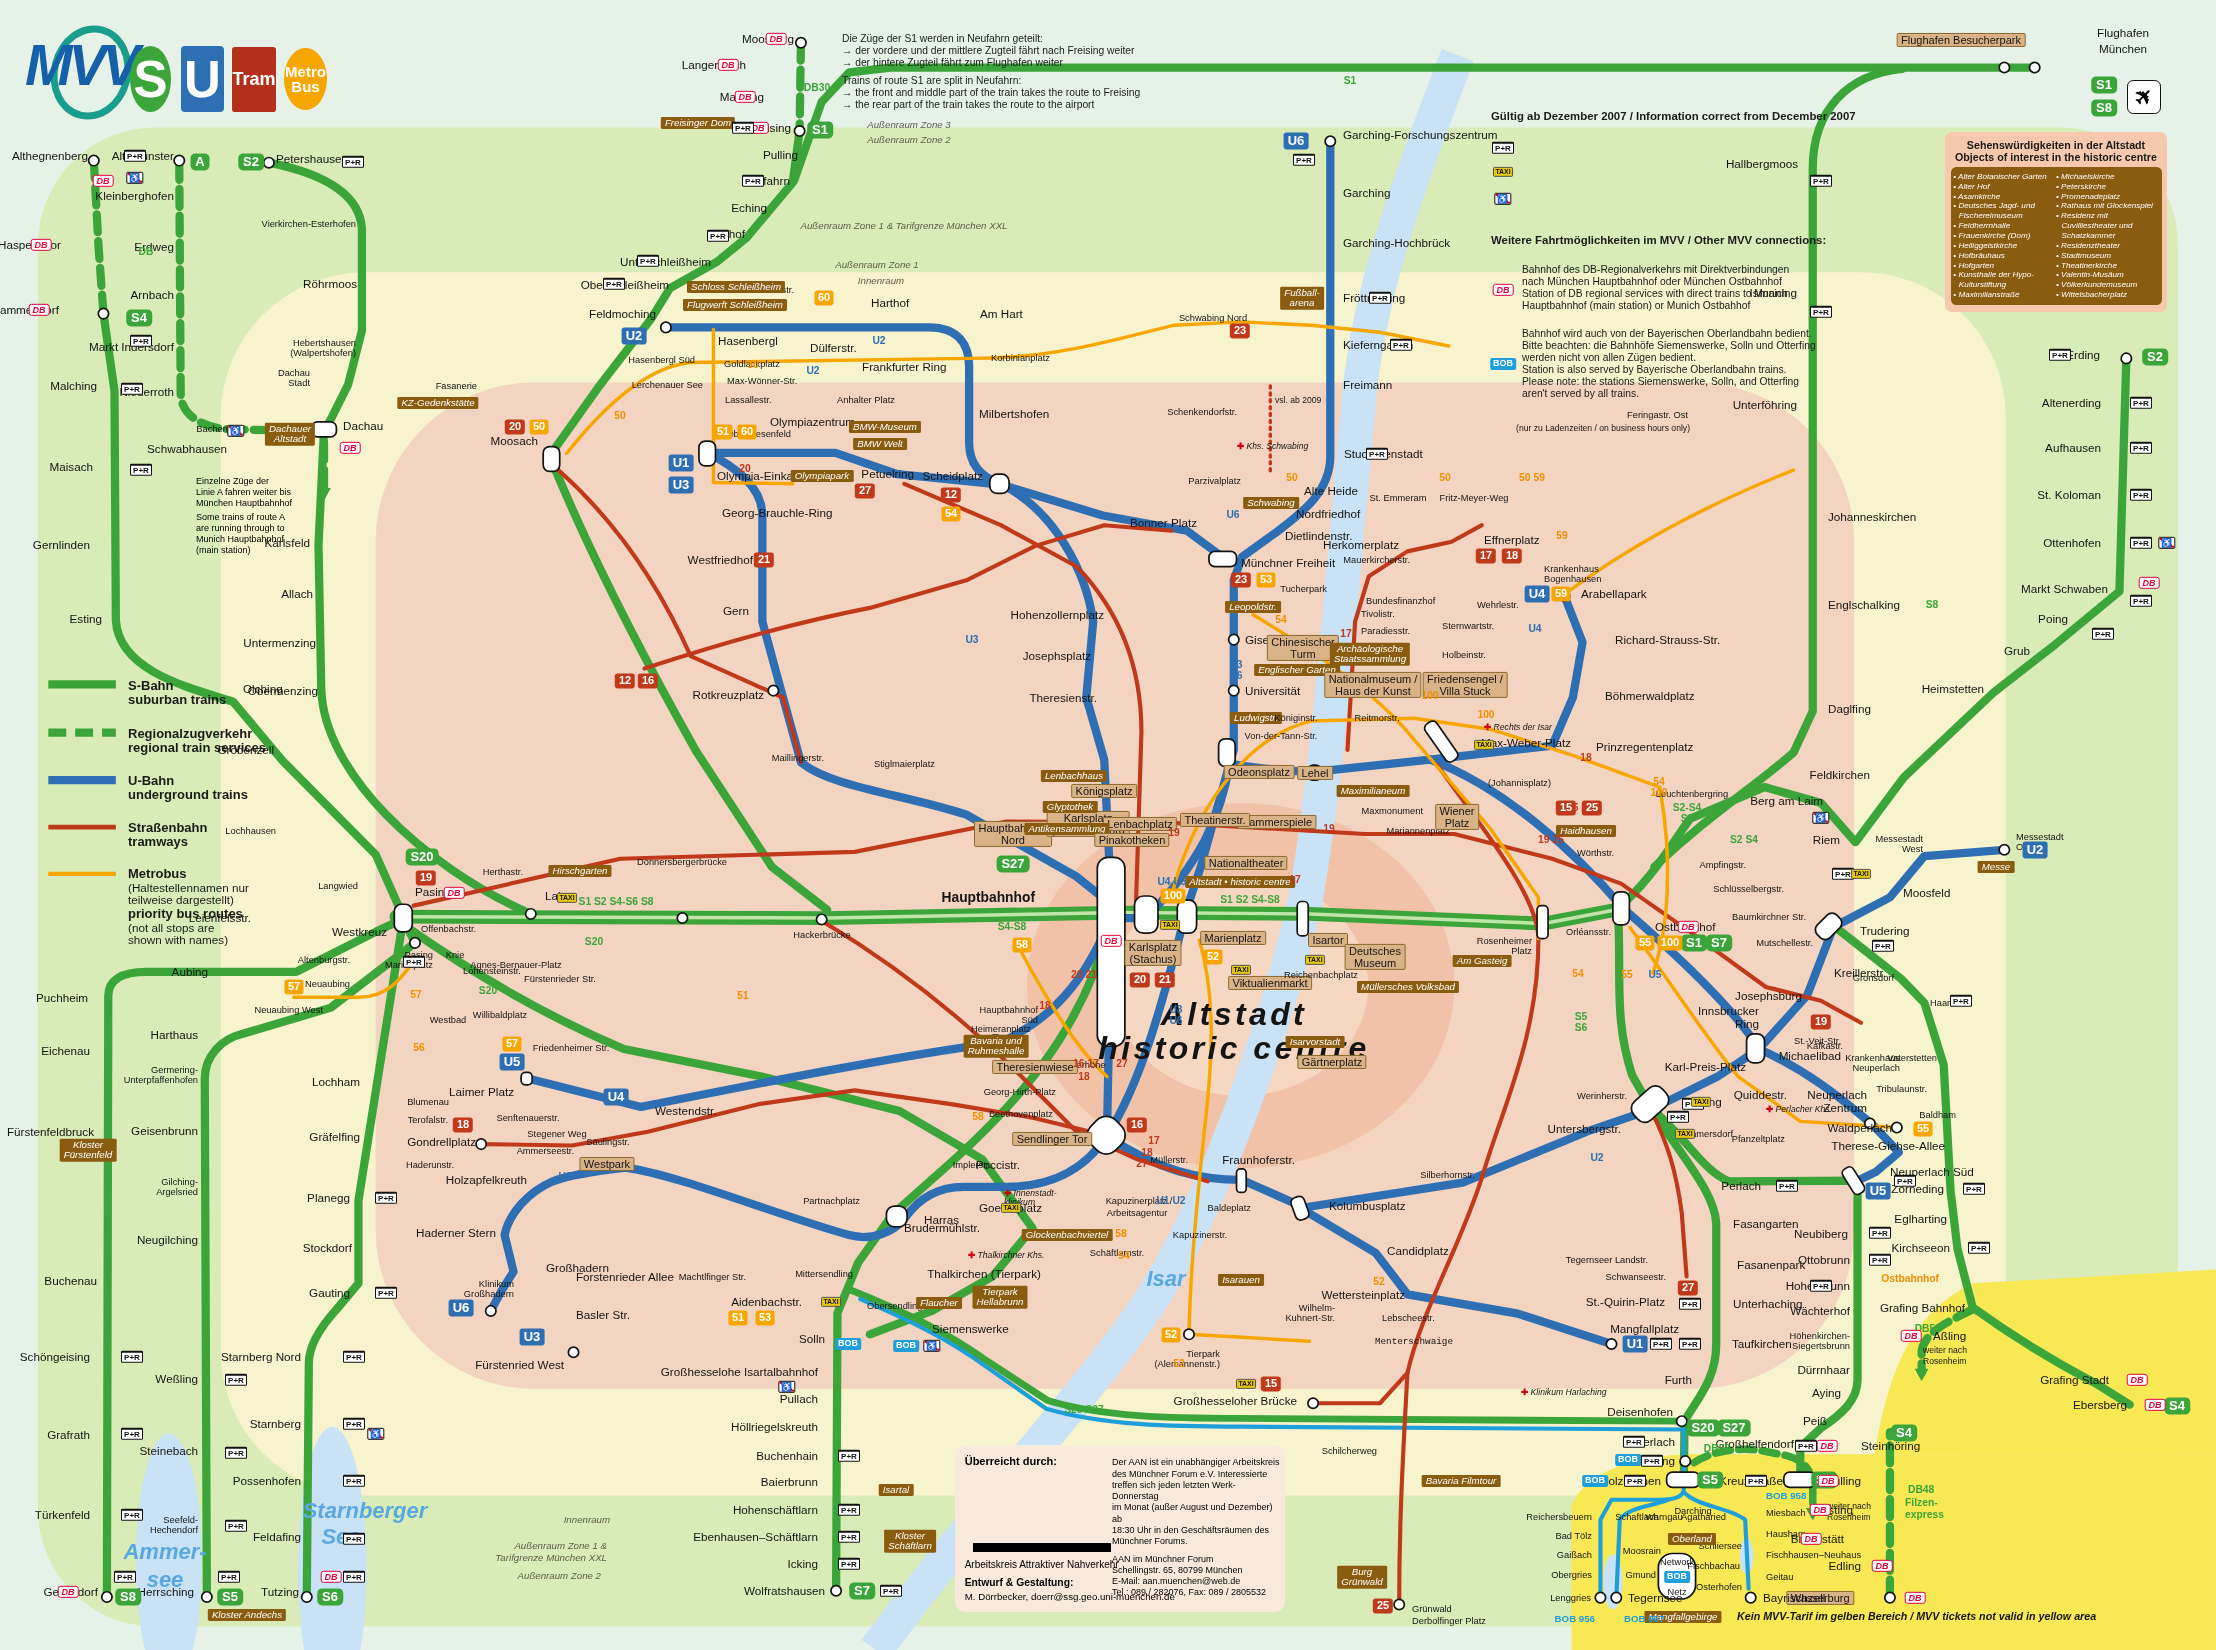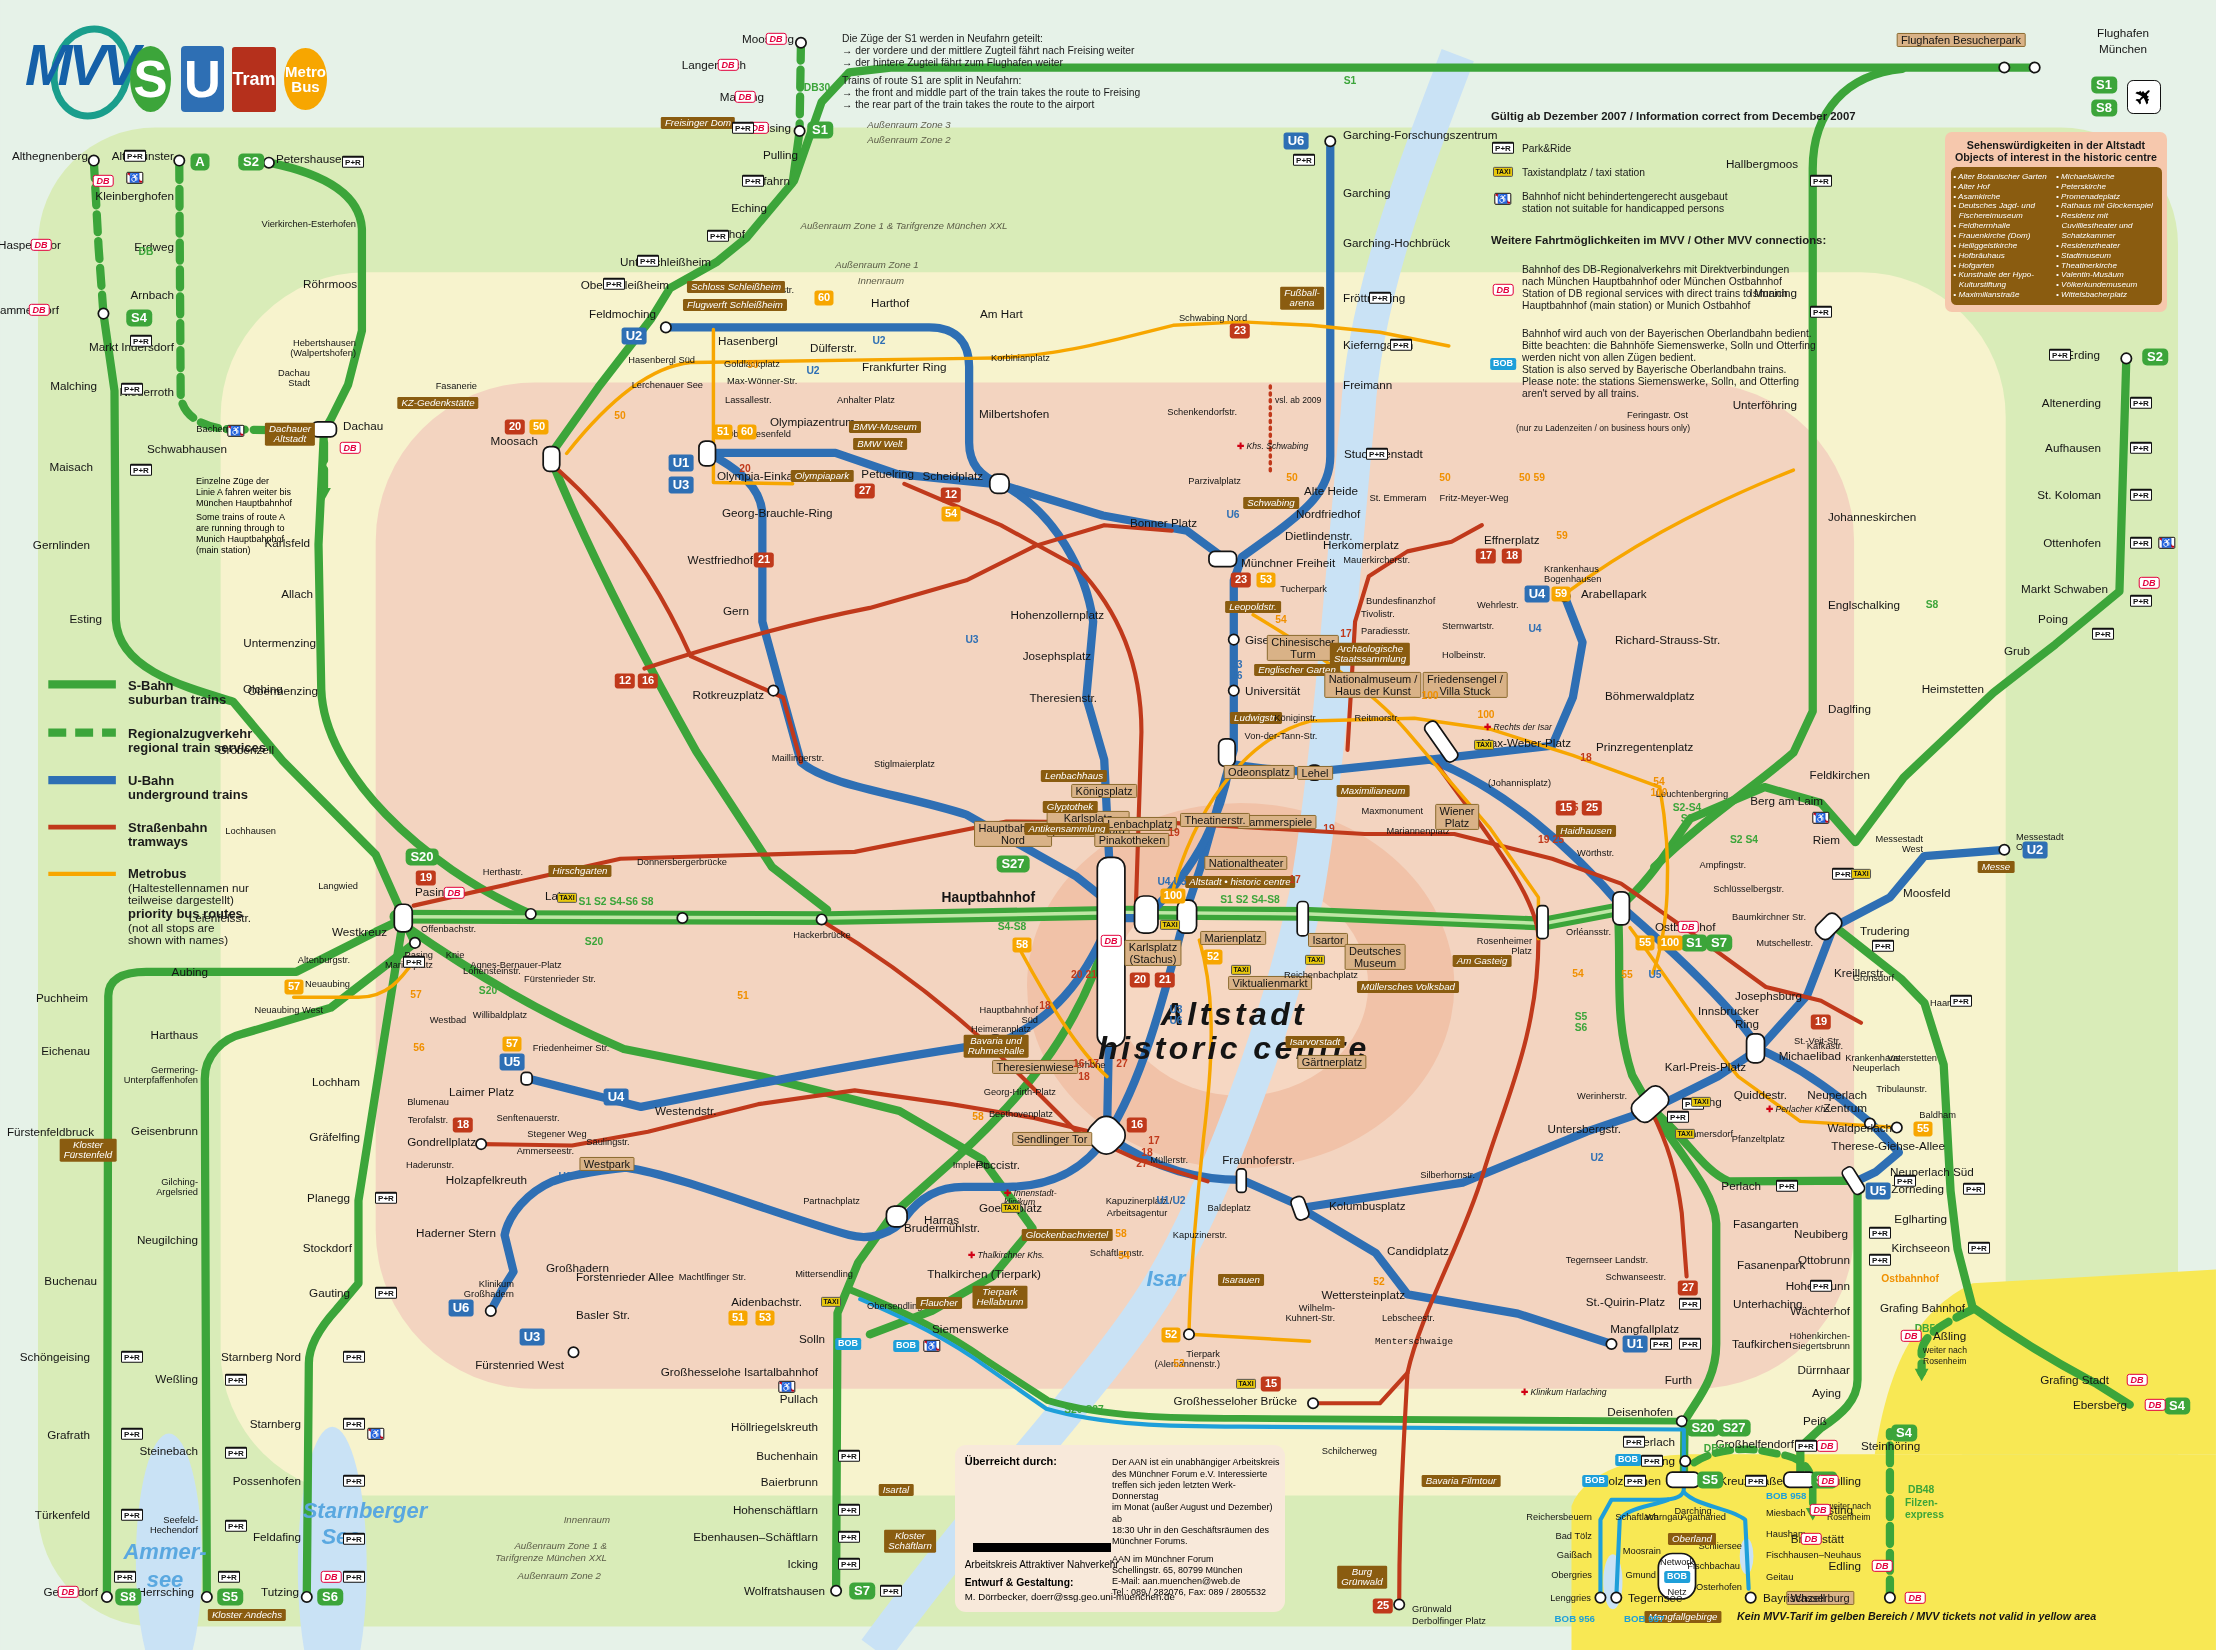--- a/index.html
+++ b/index.html
@@ -235,26 +235,20 @@
   <div>→ der vordere und der mittlere Zugteil fährt nach Freising weiter</div>
   <div>→ der hintere Zugteil fährt zum Flughafen weiter</div>
   <div style="height:5.5px"></div>
   <div>Trains of route S1 are split in Neufahrn:</div>
   <div>→ the front and middle part of the train takes the route to Freising</div>
   <div>→ the rear part of the train takes the route to the airport</div>
 </div>
 
 <div class="blk note15 b" style="left:1491px;top:110px;font-size:11.4px">Gültig ab Dezember 2007 / Information correct from December 2007</div>
 
-<div class="blk note15" style="left:1522px;top:143px">
-  <div>Park&amp;Ride</div>
-  <div style="margin-top:11.7px">Taxistandplatz / taxi station</div>
-  <div style="margin-top:11.7px">Bahnhof nicht behindertengerecht ausgebaut</div>
-  <div>station not suitable for handicapped persons</div>
-</div>
 <span class="chip cpr" style="left:1503px;top:148px">P+R</span>
 <span class="chip ctaxi" style="left:1503px;top:172px">TAXI</span>
 <span class="chip chc" style="left:1503px;top:199px">♿</span>
 
 <div class="blk note15" style="left:1491px;top:234px">
   <div class="b" style="font-size:11.4px">Weitere Fahrtmöglichkeiten im MVV / Other MVV connections:</div>
   <div style="margin:16.5px 0 0 31px">
     <div>Bahnhof des DB-Regionalverkehrs mit Direktverbindungen</div>
     <div>nach München Hauptbahnhof oder München Ostbahnhof</div>
     <div>Station of DB regional services with direct trains to Munich</div>

